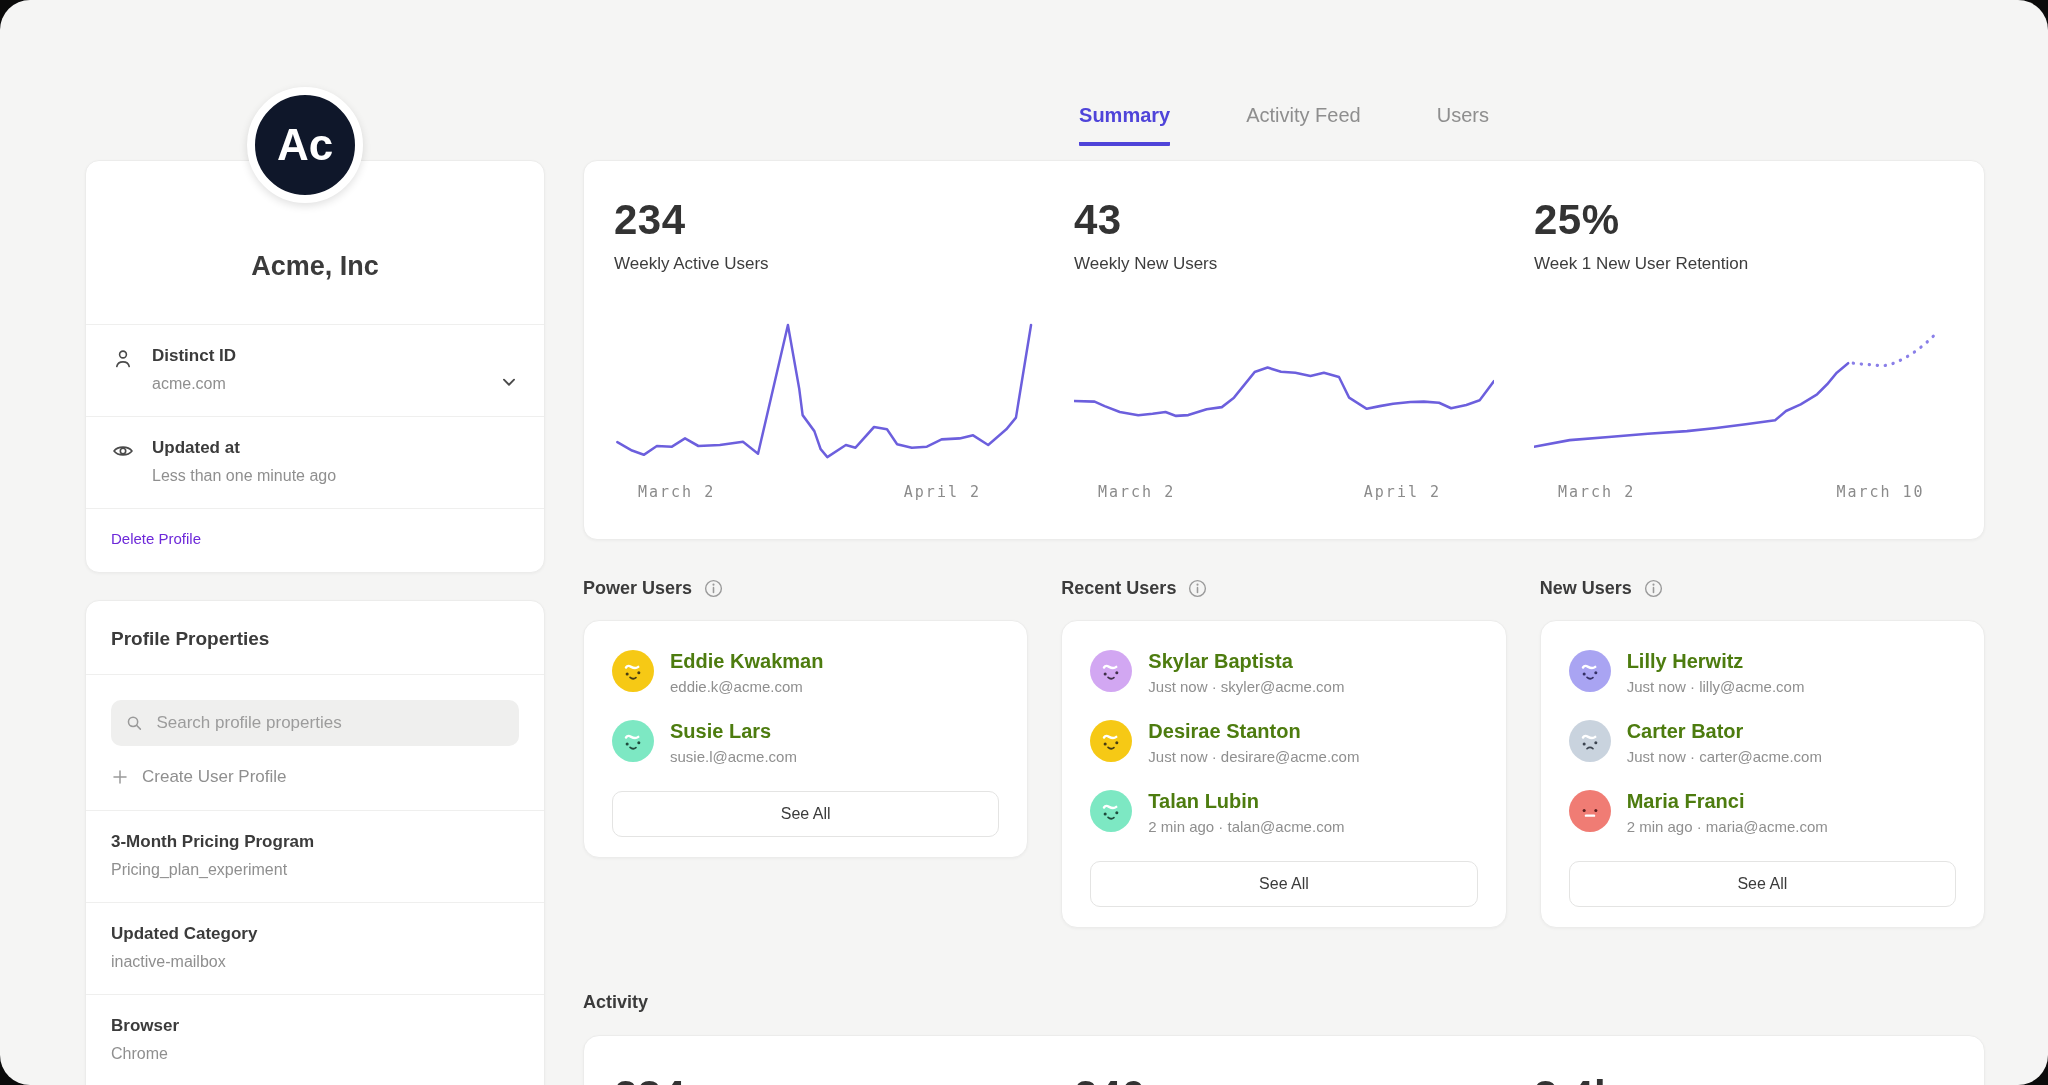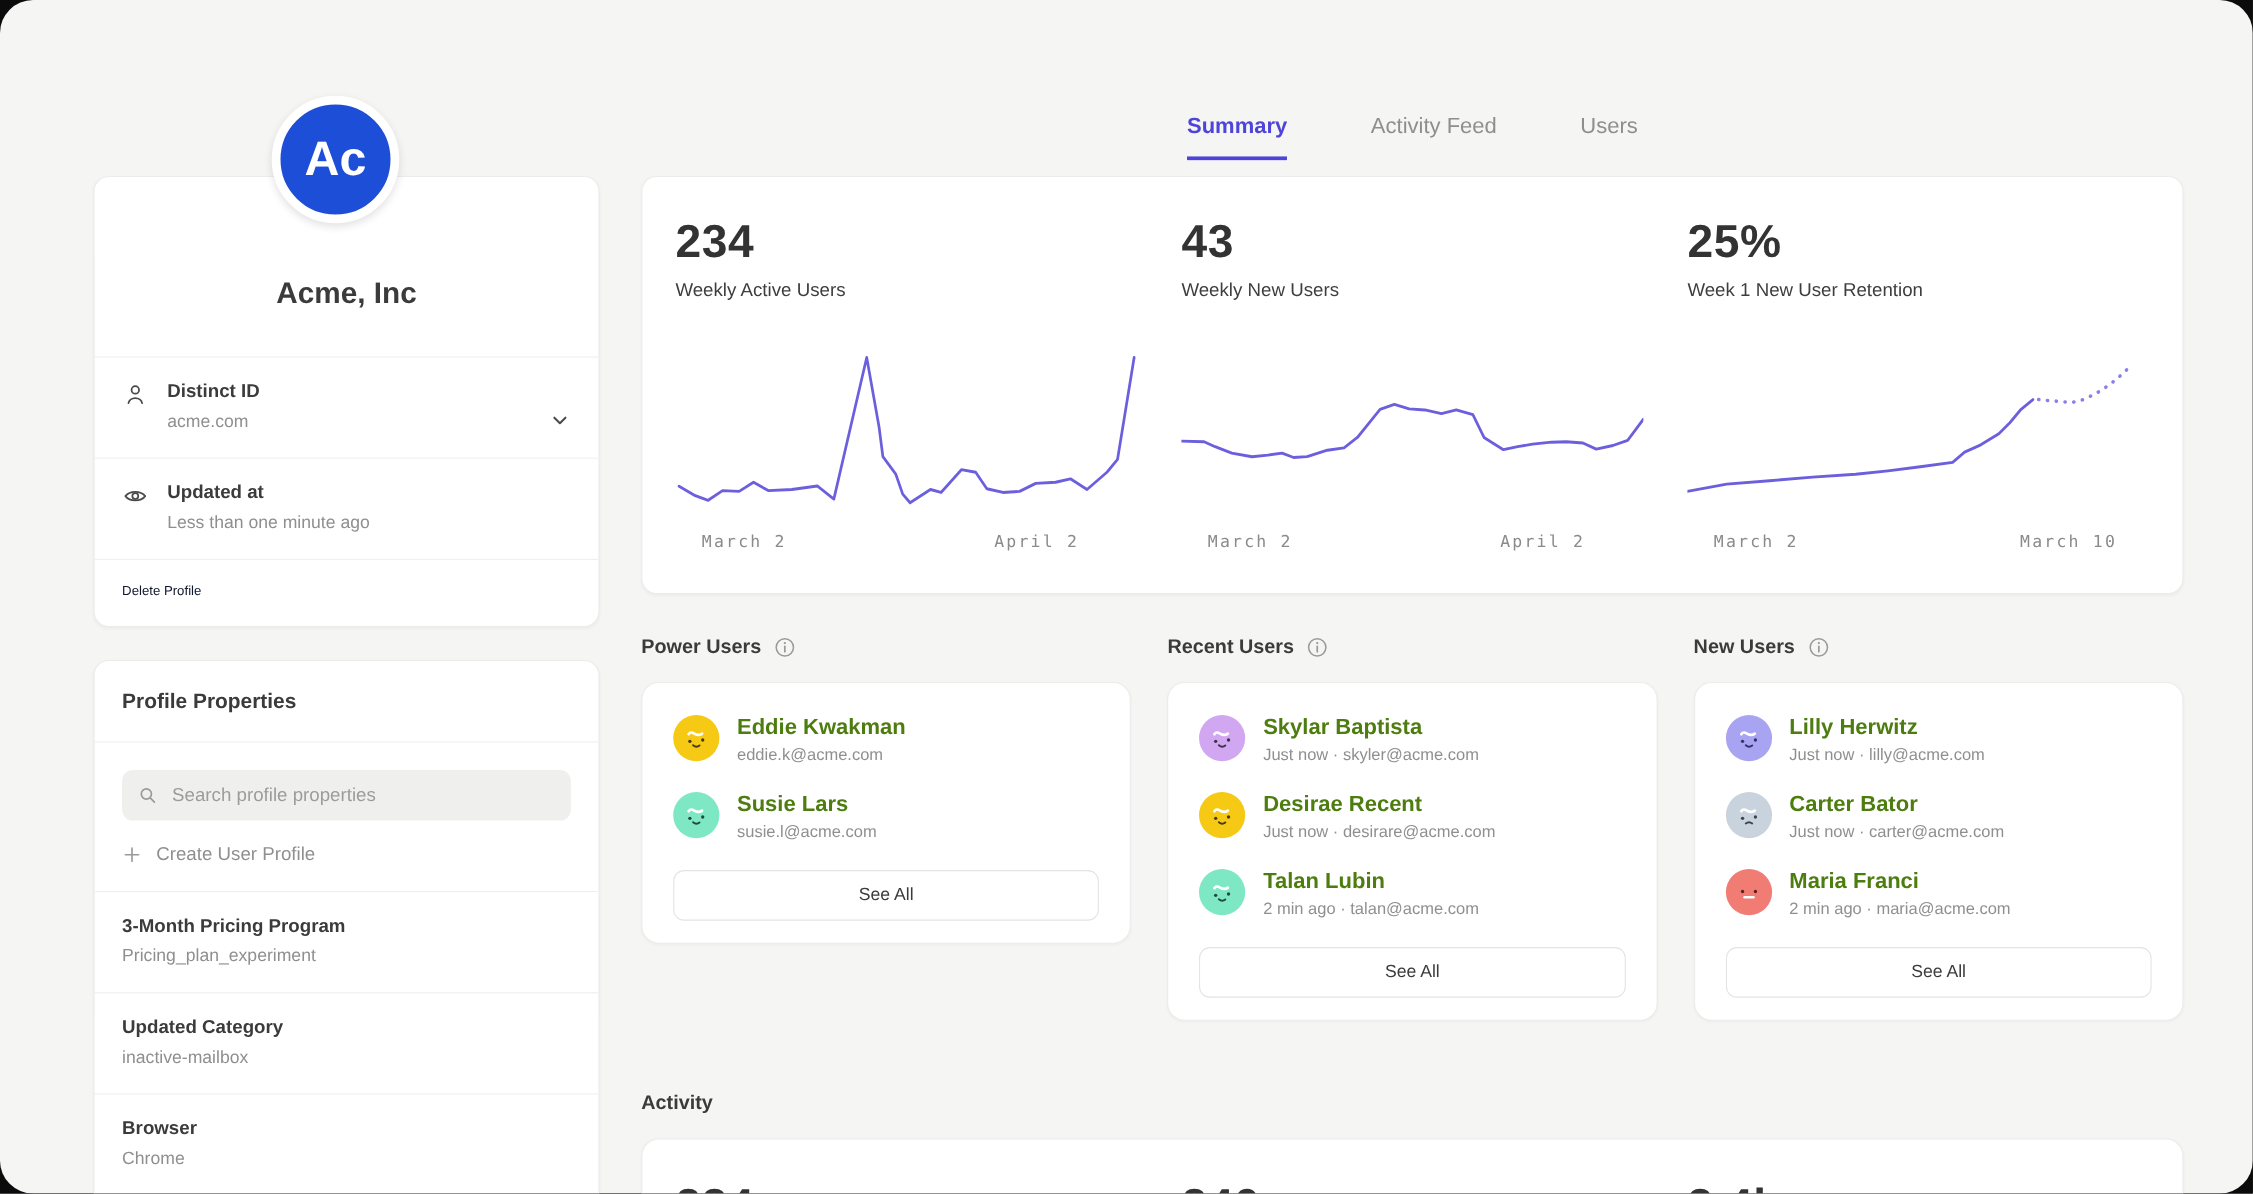--- a/index.html
+++ b/index.html
@@ -12,21 +12,21 @@
           border:8px solid #ffffff;display:flex;align-items:center;justify-content:center;
           color:#fff;font-size:44px;font-weight:700;box-shadow:0 3px 8px rgba(0,0,0,.12);z-index:3;}
   .card{background:#fff;border:1px solid #ececeb;border-radius:14px;box-shadow:0 1px 3px rgba(0,0,0,.04);}
   .profile-card{position:absolute;left:85px;top:160px;width:460px;}
   .profile-name{text-align:center;padding:90px 20px 42px;font-size:27px;font-weight:700;color:#3b3b3b;}
   .field-row{border-top:1px solid #efefee;padding:21px 25px 23px;display:flex;gap:17px;position:relative;}
   .field-icon{width:24px;height:24px;flex:none;margin-top:1px;}
   .field-label{font-size:17px;font-weight:700;color:#3b3b3b;}
   .field-value{font-size:16px;color:#8f8f8f;margin-top:9px;}
   .row-chevron{position:absolute;right:24px;top:46px;width:22px;height:22px;}
-  .delete-row{border-top:1px solid #efefee;padding:21px 25px 25px;color:#0f172a;font-size:12px;cursor:pointer;}
+  .delete-row{border-top:1px solid #efefee;padding:21px 25px 25px;color:#6d28d9;font-size:15px;cursor:pointer;}
 
   .props-card{position:absolute;left:85px;top:600px;width:460px;height:560px;}
   .props-title{padding:27px 25px 24px;font-size:19px;font-weight:700;color:#3b3b3b;border-bottom:1px solid #efefee;}
   .search-box{margin:25px 25px 0;height:46px;background:#efefee;border-radius:10px;display:flex;align-items:center;gap:11px;padding:0 14px;}
   .search-box input{border:none;outline:none;background:transparent;font-size:17px;color:#3b3b3b;width:100%;
                     font-family:"Liberation Sans",sans-serif;}
   .search-box input::placeholder{color:#9c9c9c;}
   .create-row{margin:21px 25px 23px;display:flex;align-items:center;gap:13px;color:#8f8f8f;font-size:17px;cursor:pointer;}
   .prop-item{border-top:1px solid #efefee;padding:21px 25px 23px;}
   .prop-label{font-size:17px;font-weight:700;color:#3b3b3b;}
@@ -71,21 +71,21 @@
                  display:grid;grid-template-columns:repeat(3,1fr);gap:40px;border-radius:16px;}
 
   .icon-stroke{stroke:#4a4a4a;stroke-width:1.6;fill:none;stroke-linecap:round;stroke-linejoin:round;}
   .icon-gray{stroke:#9a9a9a;stroke-width:2;fill:none;stroke-linecap:round;}
 </style>
 </head>
 <body>
 
 <div class="page">
 
-  <div class="avatar" style="background: #1d4ed8;">Ac</div>
+  <div class="avatar" style="background: #0f172a;">Ac</div>
 
   <div class="card profile-card">
     <div class="profile-name">Acme, Inc</div>
 
     <div class="field-row">
       <svg class="field-icon" viewBox="0 0 24 24">
         <circle class="icon-stroke" cx="12" cy="7.5" r="3.4"></circle>
         <path class="icon-stroke" d="M5.8 19.5 a6.3 5.6 0 0 1 12.4 0"></path>
       </svg>
       <div>
@@ -267,21 +267,21 @@
         <div class="user-row">
           <div class="u-avatar" style="background: rgb(246, 201, 21);">
             <svg width="28" height="28" viewBox="0 0 24 24">
               <path d="M6 9 C9 4.5 11.5 12.5 16.5 8.5" style="fill:none;stroke:#fff;stroke-width:2.1;stroke-linecap:round"></path>
               <circle cx="7" cy="14.5" r="1.3" style="fill:#463c14"></circle>
                 <circle cx="17" cy="13.5" r="1.3" style="fill:#463c14"></circle>
               <path d="M9.5 17.5 q2.5 2.2 5 .2" style="fill:none;stroke:#463c14;stroke-width:1.5;stroke-linecap:round"></path>
             </svg>
           </div>
           <div>
-            <div class="u-name">Desirae Recent</div>
+            <div class="u-name">Desirae Stanton</div>
             <div class="u-sub">Just now · desirare@acme.com</div>
           </div>
         </div>
         <div class="user-row">
           <div class="u-avatar" style="background: rgb(125, 232, 195);">
             <svg width="28" height="28" viewBox="0 0 24 24">
               <path d="M6 9 C9 4.5 11.5 12.5 16.5 8.5" style="fill:none;stroke:#fff;stroke-width:2.1;stroke-linecap:round"></path>
               <circle cx="7" cy="14.5" r="1.3" style="fill:#1f4a3c"></circle>
                 <circle cx="17" cy="13.5" r="1.3" style="fill:#1f4a3c"></circle>
               <path d="M9.5 17.5 q2.5 2.2 5 .2" style="fill:none;stroke:#1f4a3c;stroke-width:1.5;stroke-linecap:round"></path>

